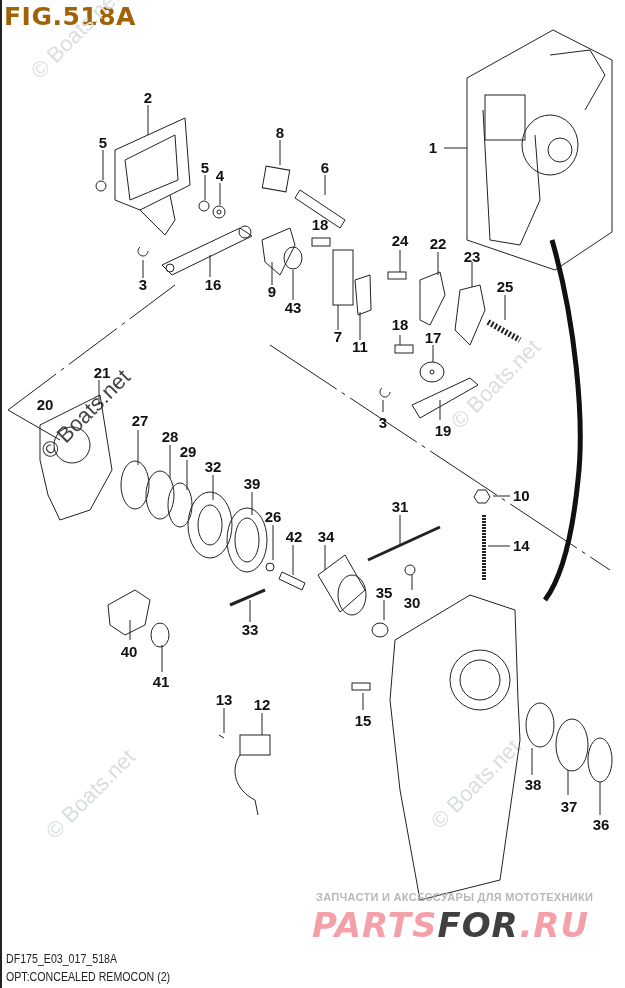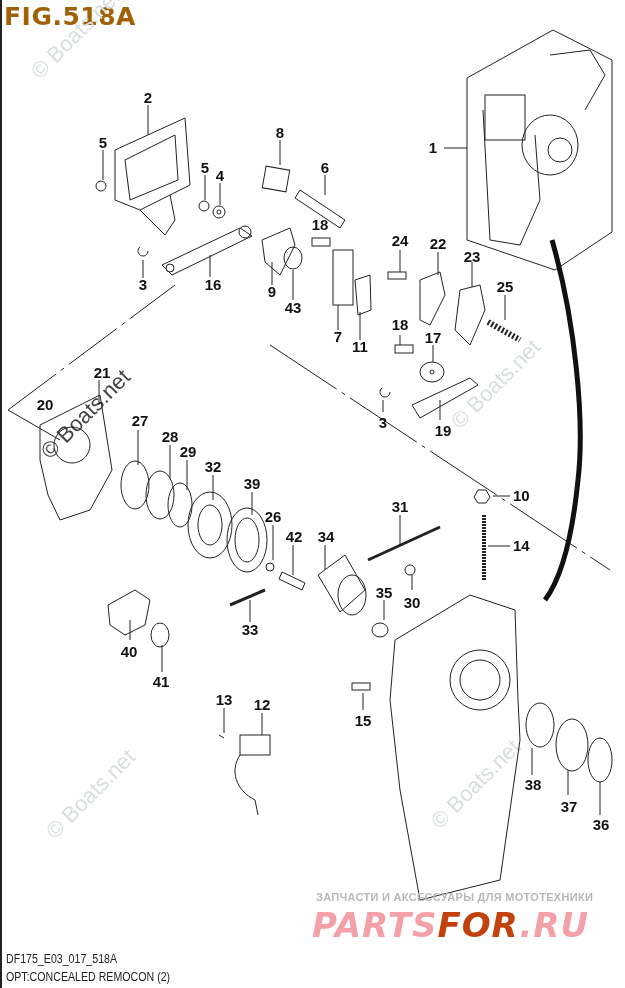--- a/index.html
+++ b/index.html
@@ -8,21 +8,21 @@
   .fig-title { position:absolute; left:4px; top:2px; font-size:25px; font-weight:bold; color:#a16207; letter-spacing:0.5px; font-family:"DejaVu Sans", sans-serif; }
   svg.diagram { position:absolute; left:0; top:0; }
   .lbl { font-family:"Liberation Sans", sans-serif; font-size:15px; font-weight:bold; fill:#111; }
   .wm { font-family:"Liberation Sans", sans-serif; font-size:22px; fill:#d8dede; }
   .footer1, .footer2 { position:absolute; left:6px; font-size:12.5px; color:#222; font-family:"Liberation Sans", sans-serif; transform:scaleX(0.85); transform-origin:left; }
   .footer1 { top:952px; }
   .footer2 { top:970px; }
   .pf-sub { position:absolute; left:316px; top:891px; font-size:11px; color:#b8b8b8; font-weight:bold; letter-spacing:0.3px;text-align:right; }
   .pf-logo { position:absolute; left:312px; top:905px; font-size:34px; font-weight:900; letter-spacing:1px; font-family:"DejaVu Sans", sans-serif; font-style:italic; }
   .pf-logo .a { color:#f3a0a8;text-align:right; }
-  .pf-logo .b { color:#c2410c; }
+  .pf-logo .b { color:#404040; }
 </style>
 </head>
 <body>
 
 <div class="left-edge"></div>
 <div class="fig-title">FIG.518A</div>
 
 <svg class="diagram" width="625" height="988" viewBox="0 0 625 988">
 
   <g>

